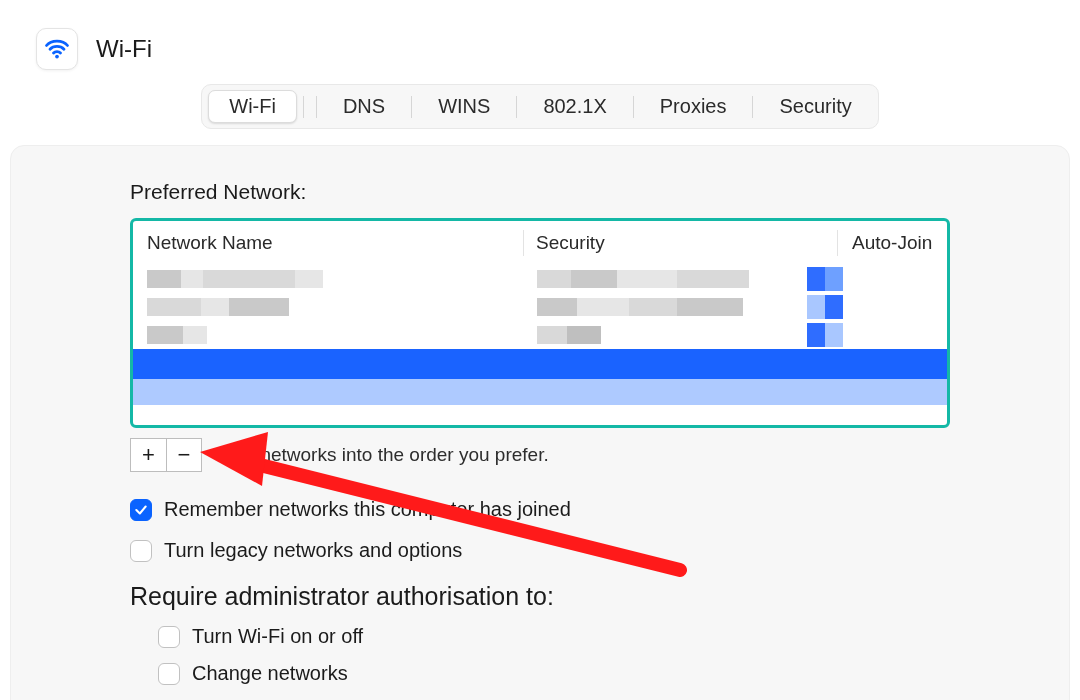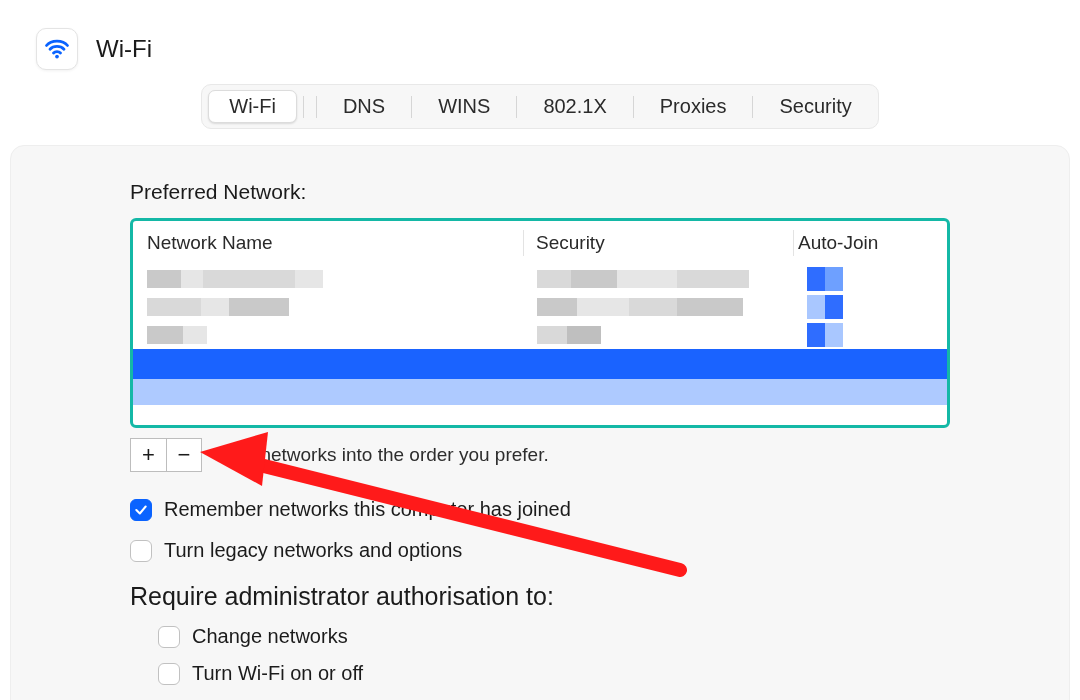--- a/index.html
+++ b/index.html
@@ -98,21 +98,21 @@
   }
   .net-header {
     display: flex;
     height: 44px;
     align-items: center;
     font-size: 19px;
     color: #2a2a2a;
   }
   .col-name   { flex: 0 0 390px; padding-left: 14px; }
   .col-sec    { flex: 0 0 270px; padding-left: 12px; border-left: 1px solid #e3e3e3; height: 26px; display:flex; align-items:center; }
-  .col-auto   { flex: 1 1 auto; padding-left: 4px; border-left: 1px solid #e3e3e3; height: 26px; display:flex; align-items:center; }
+  .col-auto   { flex: 1 1 auto; padding-left: 14px; border-left: 1px solid #e3e3e3; height: 26px; display:flex; align-items:center;margin-left:44px; }
 
   .net-body {
     height: 160px;
     position: relative;
   }
   .net-row {
     display: flex;
     height: 28px;
     align-items: center;
   }
@@ -344,26 +344,26 @@
 
     <div class="check-row">
       <div class="check"></div>
       <span>Turn legacy networks and options</span>
     </div>
 
     <div class="sub-label">Require administrator authorisation to:</div>
 
     <div class="check-row indented">
       <div class="check"></div>
-      <span>Change networks</span>
+      <span>Turn Wi-Fi on or off</span>
     </div>
 
     <div class="check-row indented">
       <div class="check"></div>
-      <span>Turn Wi-Fi on or off</span>
+      <span>Change networks</span>
     </div>
 
   </div>
 </div>
 
 <svg class="arrow-overlay">
   <defs>
     <marker id="ah" markerWidth="1" markerHeight="1"></marker>
   </defs>
 

